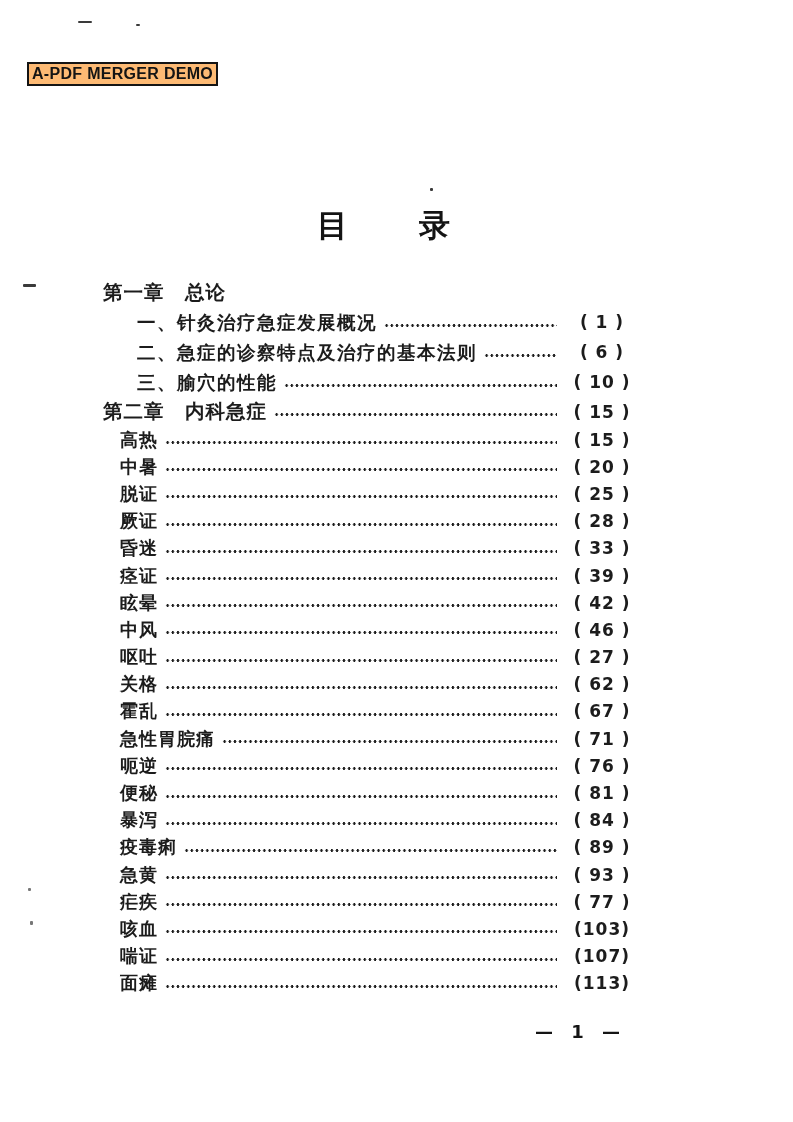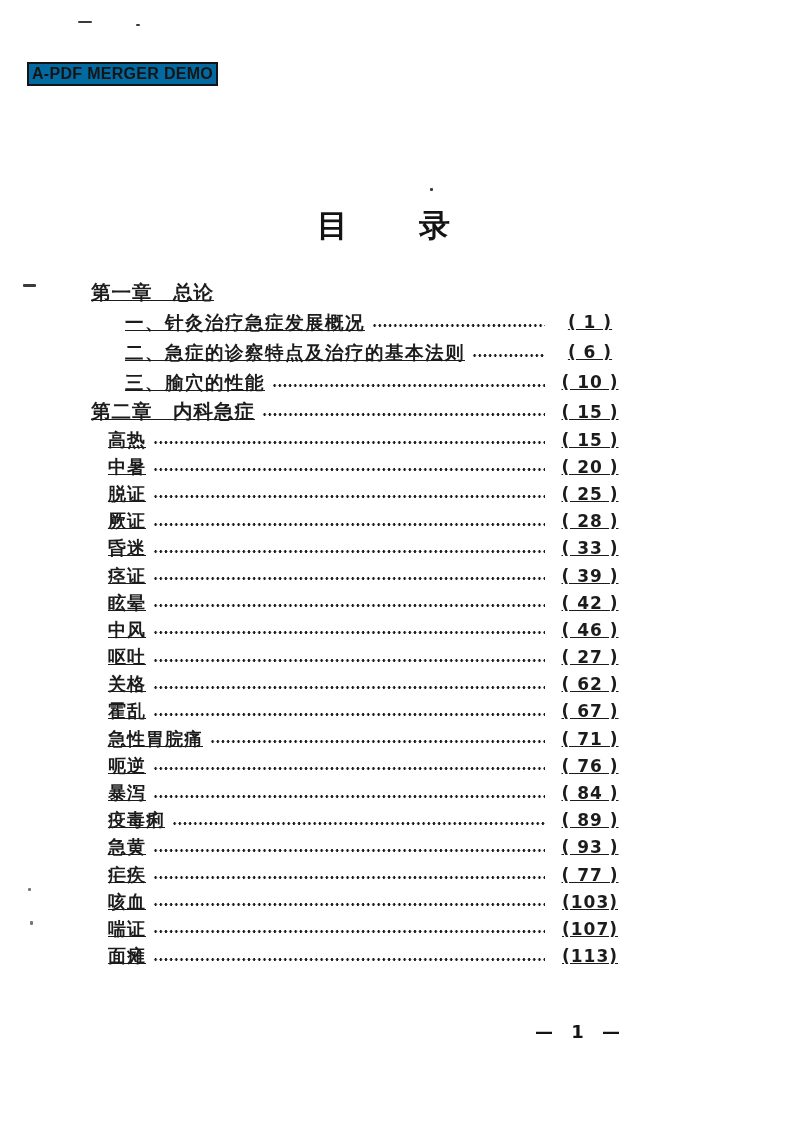--- a/index.html
+++ b/index.html
@@ -13,35 +13,35 @@
   }
 
   
   .watermark {
     position: absolute; left: 27px; top: 62px;
     border: 2px solid #141414;
     padding: 0 3px;
     font-family: "Liberation Sans", sans-serif;
     font-size: 16px; line-height: 20px; font-weight: 600;
     letter-spacing: 0.3px; color: #141414;
-    background: #0369a1;
+    background: #fdba74;
   }
 
   
   .doc-title {
     position: absolute; top: 205px; left: 0; width: 100%;
     margin: 0; text-align: center;
     font-size: 31px; font-weight: 800; color: #141414;
     word-spacing: 56px; letter-spacing: 2px;
     transform: translateX(-12px);
   }
 
   
   .toc {
-    position: absolute; left: 91px; top: 278px; width: 540px; text-decoration: underline;
+    position: absolute; left: 103px; top: 278px; width: 540px;
   }
   .row { display: flex; align-items: center; }
   .row .t { white-space: nowrap; font-weight: 700; }
   .row.chapter { height: 29px; font-size: 19.5px; }
   .row.chapter .t { font-weight: 800; letter-spacing: 1px; }
   .row.sub { height: 30px; font-size: 18.5px; padding-left: 34px; }
   .row.sub .t { letter-spacing: 1.5px; }
   .row.entry { height: 27.2px; font-size: 18px; padding-left: 17px; }
   .row.entry .t { letter-spacing: 1px; }
 
@@ -183,20 +183,25 @@
     <span class="t">急性胃脘痛</span>
     <span class="dots"></span>
     <span class="pg">( 71 )</span>
   </div>
       <div class="row entry">
     <span class="t">呃逆</span>
     <span class="dots"></span>
     <span class="pg">( 76 )</span>
   </div>
       <div class="row entry">
+    <span class="t">便秘</span>
+    <span class="dots"></span>
+    <span class="pg">( 81 )</span>
+  </div>
+      <div class="row entry">
     <span class="t">暴泻</span>
     <span class="dots"></span>
     <span class="pg">( 84 )</span>
   </div>
       <div class="row entry">
     <span class="t">疫毒痢</span>
     <span class="dots"></span>
     <span class="pg">( 89 )</span>
   </div>
       <div class="row entry">

